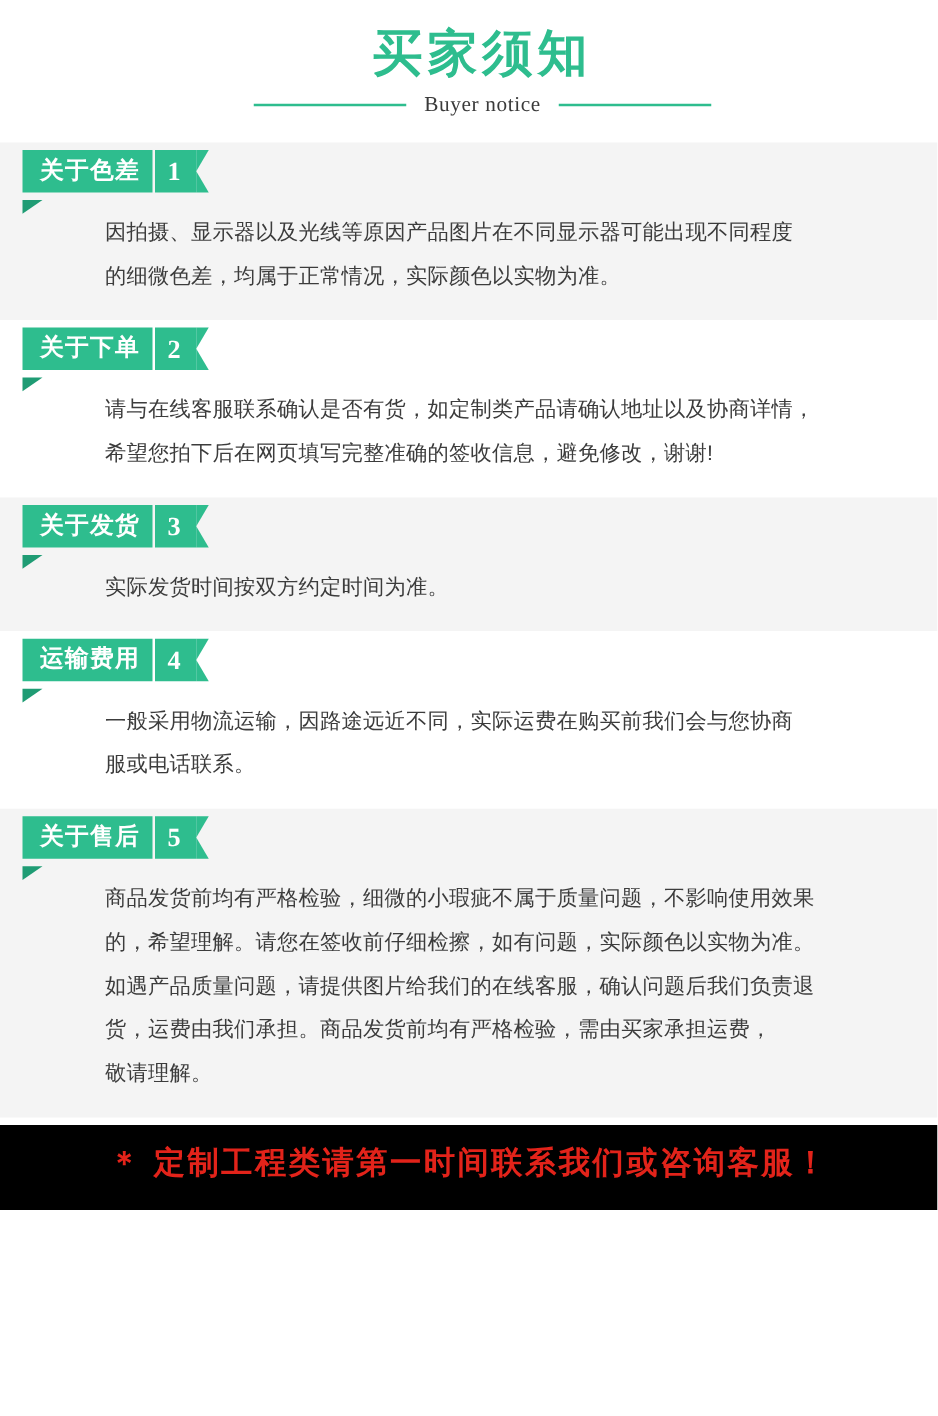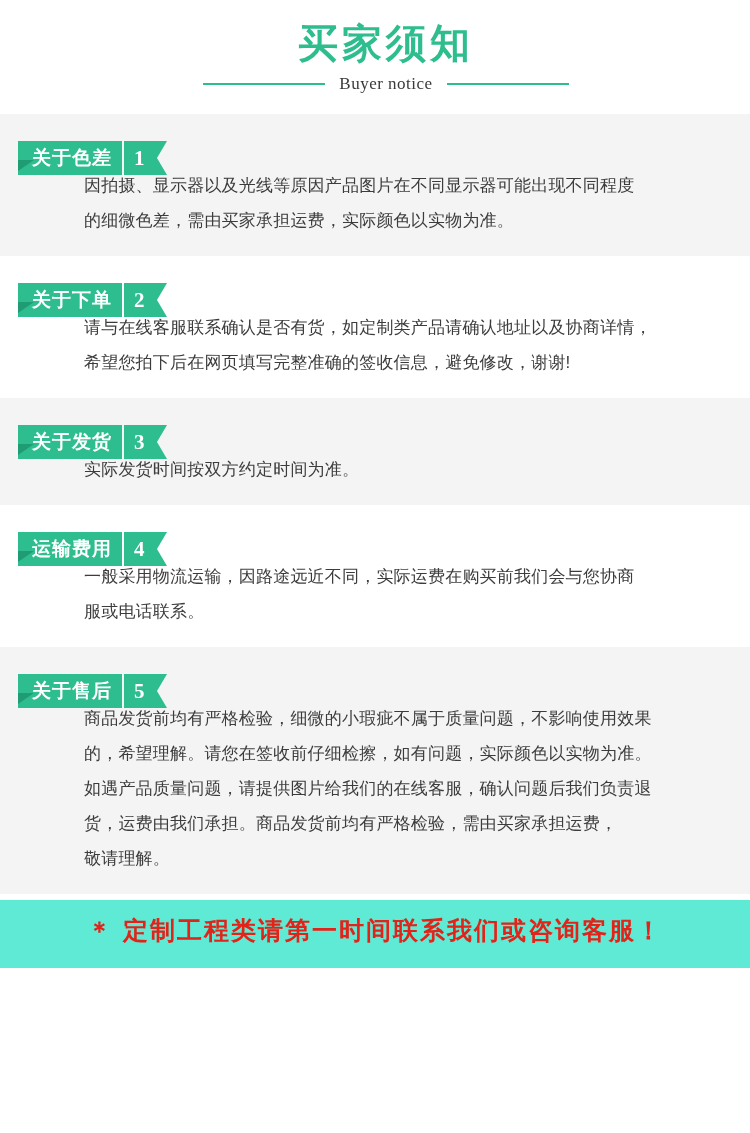--- a/index.html
+++ b/index.html
@@ -73,24 +73,23 @@
   
   .tag-row {
     position: relative;
     height: 54px;
   }
   .ribbon {
     position: absolute;
     left: 18px;
     top: 12px;
     display: flex;
-    align-items: flex-start;
+    align-items: center;
     height: 22px;
     filter: drop-shadow(0 0 0 rgba(0,0,0,0));
-    margin-top: 15px;
   }
   .ribbon-body {
     position: relative;
     background: #2ebd8e;
     color: #ffffff;
     font-size: 19px;
     font-weight: bold;
     line-height: 34px;
     padding: 0 10px 0 14px;
     letter-spacing: 1px;
@@ -140,21 +139,21 @@
   }
   .section-body p {
     margin: 0;
   }
 
   
   .footer {
     margin-top: 6px;
     text-align: center;
     padding: 10px 0 18px 0;
-    background: #5eead4;
+    background: #000000;
   }
   .footer-text {
     color: #e2231a;
     font-size: 25px;
     font-weight: bold;
     letter-spacing: 2px;
     line-height: 40px;
   }
 </style>
 </head>
@@ -178,21 +177,21 @@
         <div class="ribbon">
           <div class="ribbon-body">关于色差</div>
           <div class="ribbon-sep"></div>
           <div class="ribbon-num">1</div>
           <div class="ribbon-tip"></div>
         </div>
         <div class="ribbon-tail"></div>
       </div>
       <div class="section-body">
         <p>因拍摄、显示器以及光线等原因产品图片在不同显示器可能出现不同程度</p>
-        <p>的细微色差，需由买家承担运费，实际颜色以实物为准。</p>
+        <p>的细微色差，均属于正常情况，实际颜色以实物为准。</p>
       </div>
     </div>
 
     <div class="section plain">
       <div class="tag-row">
         <div class="ribbon">
           <div class="ribbon-body">关于下单</div>
           <div class="ribbon-sep"></div>
           <div class="ribbon-num">2</div>
           <div class="ribbon-tip"></div>

